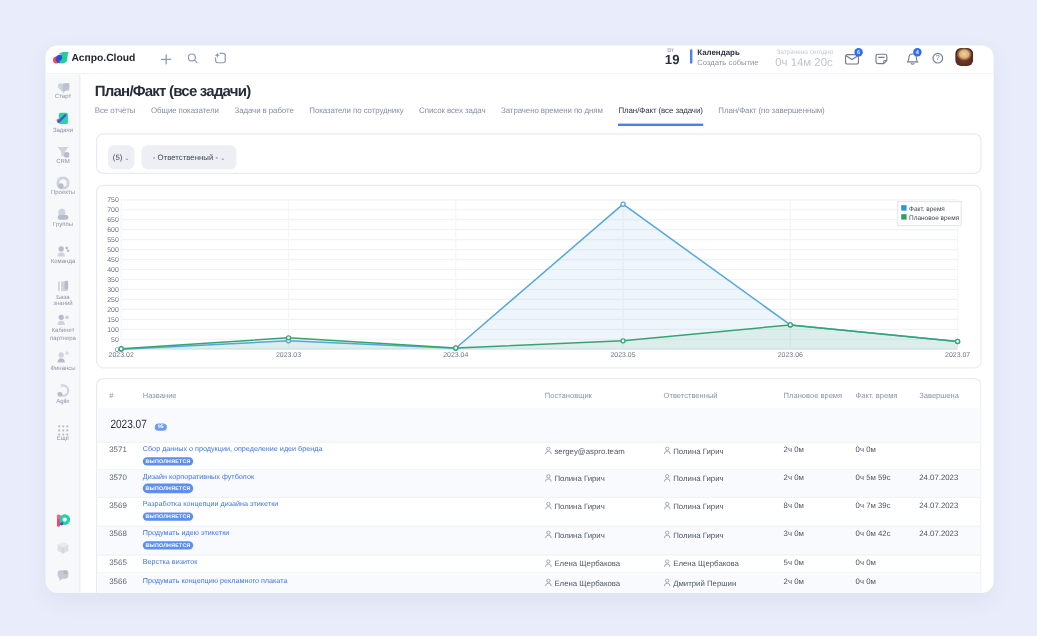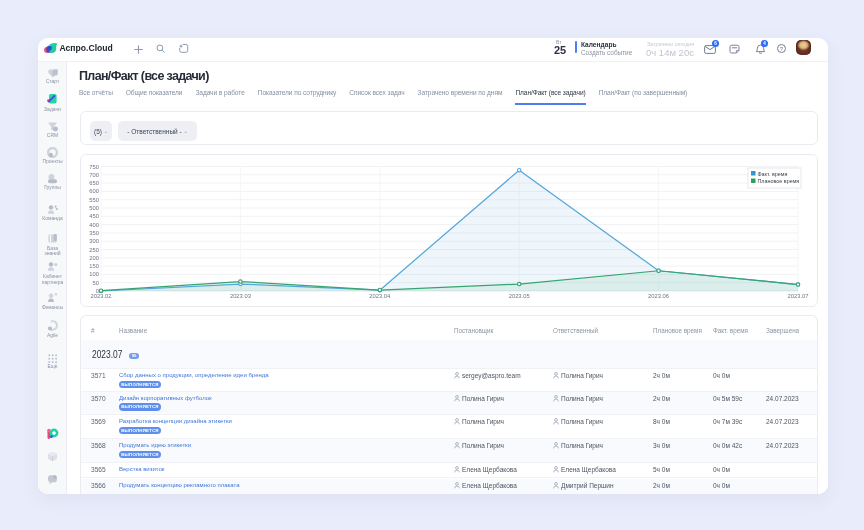--- a/index.html
+++ b/index.html
@@ -43,21 +43,21 @@
       </svg>
     <svg class="abs" style="left:118px;top:6px" width="9" height="9" viewBox="0 0 9 9">
         <circle cx="3.9" cy="3.9" r="2.9" fill="none" stroke="#8b9ab0" stroke-width="1"></circle>
         <path d="M6.1 6.1 L8.2 8.2" stroke="#8b9ab0" stroke-width="1" stroke-linecap="round"></path>
       </svg>
     <svg class="abs" style="left:140px;top:5px" width="11" height="11" viewBox="0 0 11 11">
         <path d="M5.4 1.5 H7.9 Q9.7 1.5 9.7 3.3 V7.5 Q9.7 9.3 7.9 9.3 H3.5 Q1.7 9.3 1.7 7.5 V5.2" fill="none" stroke="#8b9ab0" stroke-width="1" stroke-linecap="round"></path>
         <path d="M3.1 0.9 L3.7 2.5 L5.3 3.1 L3.7 3.7 L3.1 5.3 L2.5 3.7 L0.9 3.1 L2.5 2.5 Z" fill="#8b9ab0"></path>
       </svg>
     <div class="abs" style="left:518px;top:0.5px;font-size:5px;color:#8b93a3">Вт</div>
-    <div class="abs" style="left:516px;top:5.5px;font-size:11px;font-weight:bold;color:#2a3140">25</div>
+    <div class="abs" style="left:516px;top:5.5px;font-size:11px;font-weight:bold;color:#2a3140">19</div>
     <div class="abs" style="left:537px;top:3px;width:2px;height:12px;background:#4f7df0;border-radius:1px"></div>
     <div class="abs" style="left:543px;top:2.5px;font-size:6.6px;font-weight:bold;color:#2a3140">Календарь</div>
     <div class="abs" style="left:543px;top:10.5px;font-size:6.4px;color:#8b93a3">Создать событие</div>
     <div class="abs" style="left:609px;top:3px;font-size:5.4px;color:#c3c9d4">Затрачено сегодня</div>
     <div class="abs" style="left:608px;top:9px;font-size:9.5px;color:#bfc5d1">0ч 14м 20с</div>
     <svg class="abs" style="left:666px;top:6.5px" width="12" height="9" viewBox="0 0 12 9">
         <rect x=".6" y=".6" width="10.8" height="7.8" rx="1.6" fill="none" stroke="#737d8e" stroke-width="1"></rect>
         <path d="M1 1.4 L6 4.6 L11 1.4" fill="none" stroke="#737d8e" stroke-width="1"></path>
       </svg>
     <div class="abs" style="left:674px;top:2px;width:7px;height:7px;border-radius:50%;background:#2f6bfa;color:#fff;font-size:4.6px;text-align:center;line-height:7px;font-weight:bold">6</div>

